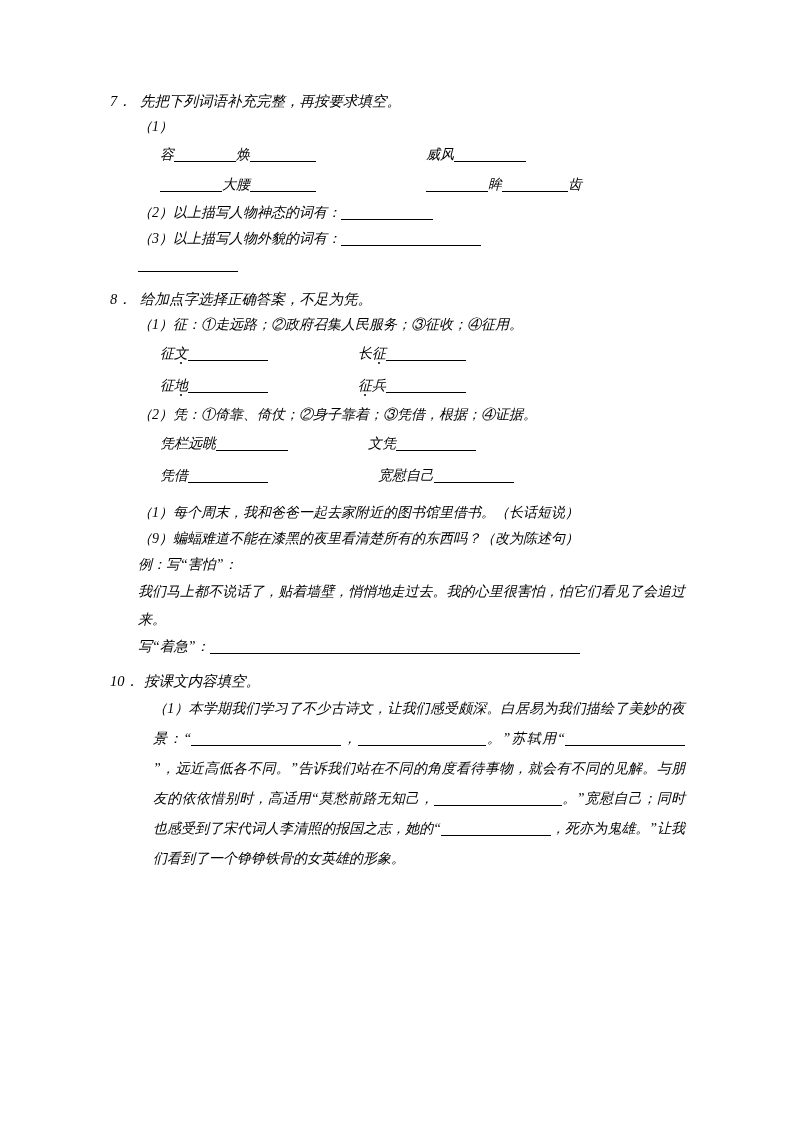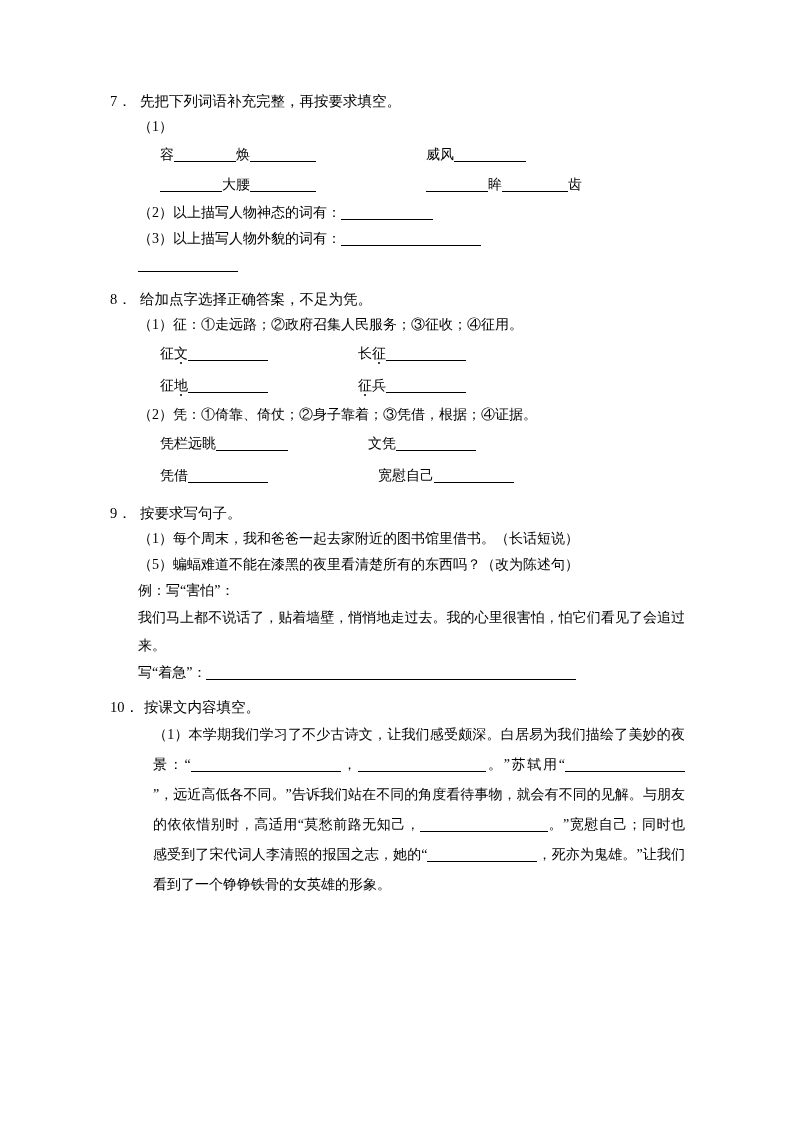--- a/index.html
+++ b/index.html
@@ -15,20 +15,21 @@
     position: relative;
     overflow: hidden;
   }
   .page {
     position: absolute;
     left: 0; top: 0;
     width: 793px;
     height: 1122px;
     box-sizing: border-box;
     padding: 88px 108px 40px 110px;
+    font-style: italic;
   }
   .q {
     margin-bottom: 2px;
   }
   .q-head {
     font-size: 14.5px;
     line-height: 26px;
     white-space: nowrap;
   }
   .q-num {
@@ -155,25 +156,22 @@
     </div>
 
     <div class="pair-row">
       <span>凭借</span><span class="u u-80"></span><span class="gap-110"></span><span>宽慰自己</span><span class="u u-80"></span>
     </div>
   </div>
 
   <div class="spacer-6"></div>
 
   <div class="q">
-    <div class="q-head">
-      <span class="q-num">9．</span><span>按要求写句子。</span>
-    </div>
     <div class="sub">（1）每个周末，我和爸爸一起去家附近的图书馆里借书。（长话短说）</div>
-    <div class="sub">（5）蝙蝠难道不能在漆黑的夜里看清楚所有的东西吗？（改为陈述句）</div>
+    <div class="sub">（9）蝙蝠难道不能在漆黑的夜里看清楚所有的东西吗？（改为陈述句）</div>
     <div class="sub">例：写“害怕”：</div>
     <div class="para">我们马上都不说话了，贴着墙壁，悄悄地走过去。我的心里很害怕，怕它们看见了会追过来。</div>
     <div class="sub"><span>写“着急”：</span><span class="u u-370"></span></div>
   </div>
 
   <div class="spacer-6"></div>
 
   <div class="q">
     <div class="q-head">
       <span class="q-num wide">10．</span><span>按课文内容填空。</span>

